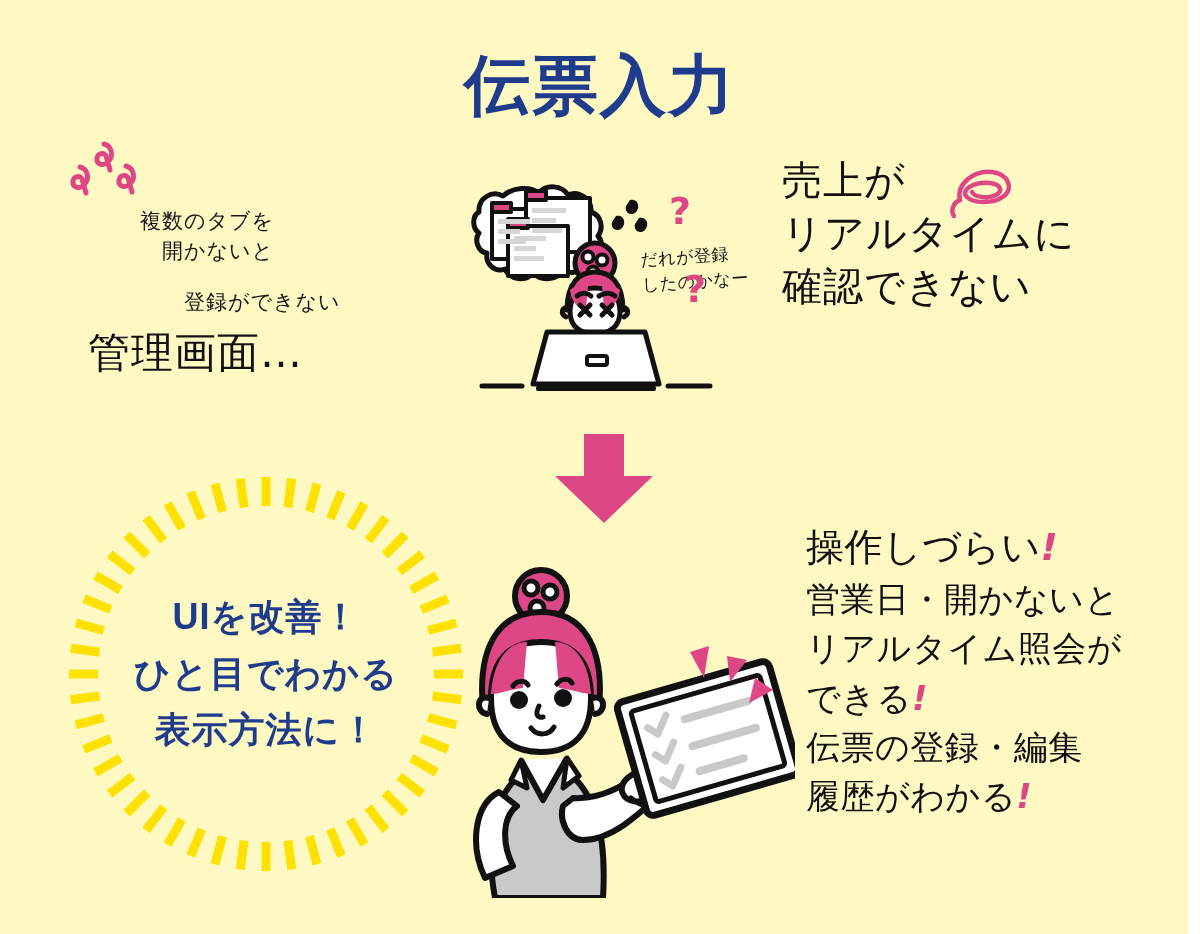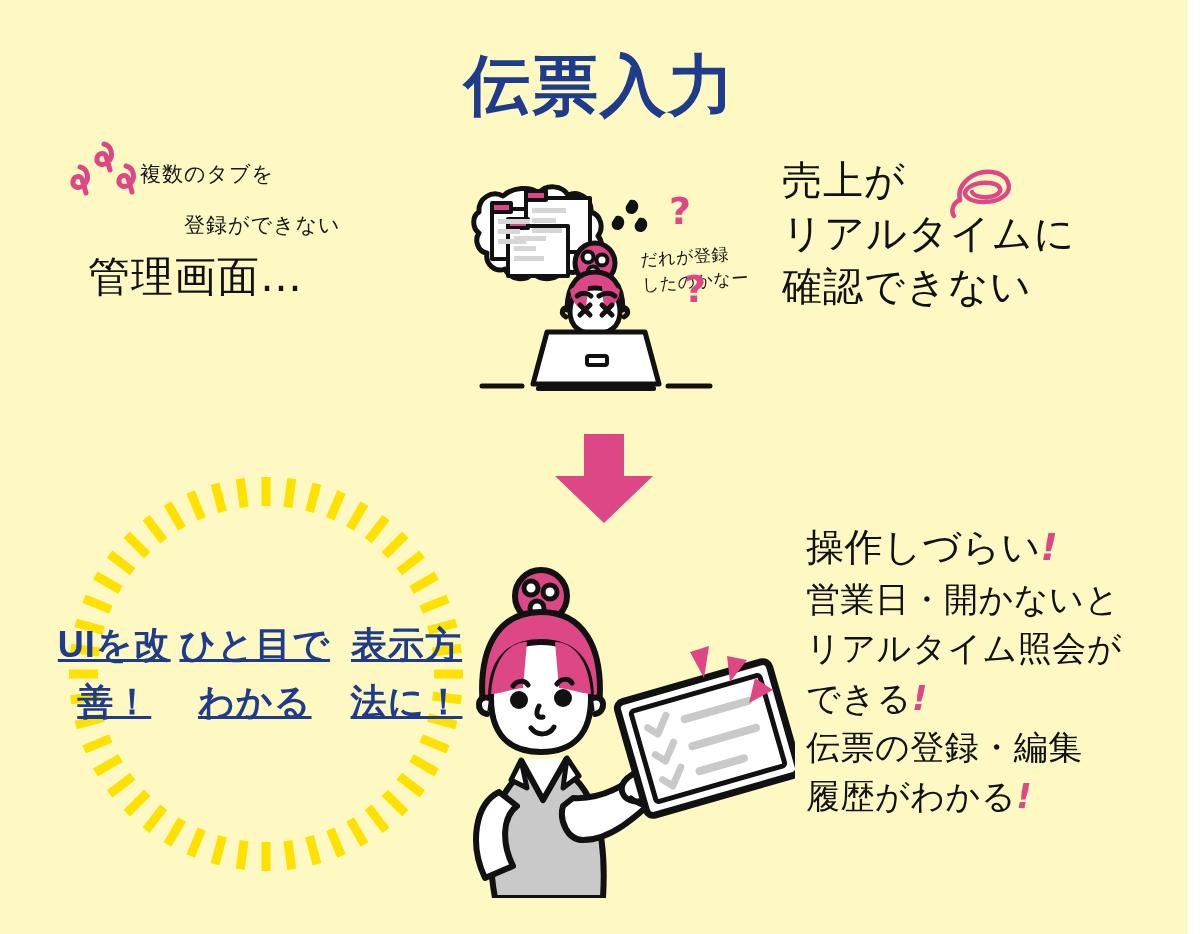--- a/index.html
+++ b/index.html
@@ -44,21 +44,21 @@
     left: 88px;
     top: 160px;
     width: 330px;
   }
   .pain-left .small-lines {
     font-size: 21px;
     line-height: 1.42;
     letter-spacing: 1px;
     color: #151515;
   }
-  .pain-left .small-lines .l1 { padding-left: 52px; }
+  .pain-left .small-lines .l1 { padding-left: 52px; margin-top: 47px; }
   .pain-left .small-lines .l2 { padding-left: 74px; }
   .pain-left .small-lines .l3 { padding-left: 96px; margin-top: 21px; }
   .pain-left .big-lines {
     margin-top: 8px;
     font-size: 42px;
     line-height: 1.32;
     letter-spacing: 1px;
     color: #111111;
   }
 
@@ -123,30 +123,29 @@
     width: 420px;
     height: 424px;
   }
   .badge .badge-text {
     position: absolute;
     left: 0;
     top: 0;
     width: 420px;
     height: 424px;
     display: flex;
-    flex-direction: row;
+    flex-direction: column;
     align-items: center;
     justify-content: center;
     color: #1f3c8c;
     font-weight: bold;
     font-size: 36px;
     line-height: 1.58;
     letter-spacing: 1px;
     text-align: center;
-    text-decoration: underline;
   }
 
   
   .illus { position: absolute; }
   .illus.top    { left: 470px; top: 160px; }
   .illus.bottom { left: 455px; top: 548px; }
   .arrow-holder { position: absolute; left: 538px; top: 428px; }
   .doodle { position: absolute; }
   .doodle.sweat  { left: 70px;  top: 134px; }
   .doodle.spiral { left: 938px; top: 162px; }
@@ -164,20 +163,21 @@
         <path d="M34 10 C42 12 44 22 38 28 C33 33 26 30 27 24 C28 19 34 18 36 22 L40 36"></path>
         <path d="M10 33 C18 35 20 45 14 51 C9 56 2 53 3 47 C4 42 10 41 12 45 L16 59"></path>
         <path d="M56 32 C64 34 66 44 60 50 C55 55 48 52 49 46 C50 41 56 40 58 44 L62 58"></path>
       </g>
     </svg>
   </div>
 
   <div class="pain-left hand">
     <div class="small-lines">
       <div class="l1">複数のタブを</div>
+      <div class="l2">開かないと</div>
       <div class="l3">登録ができない</div>
     </div>
     <div class="big-lines">
       <div>管理画面…</div>
     </div>
   </div>
 
   <div class="illus top">
     <svg width="250" height="235" viewBox="0 0 250 235" aria-hidden="true">
 

